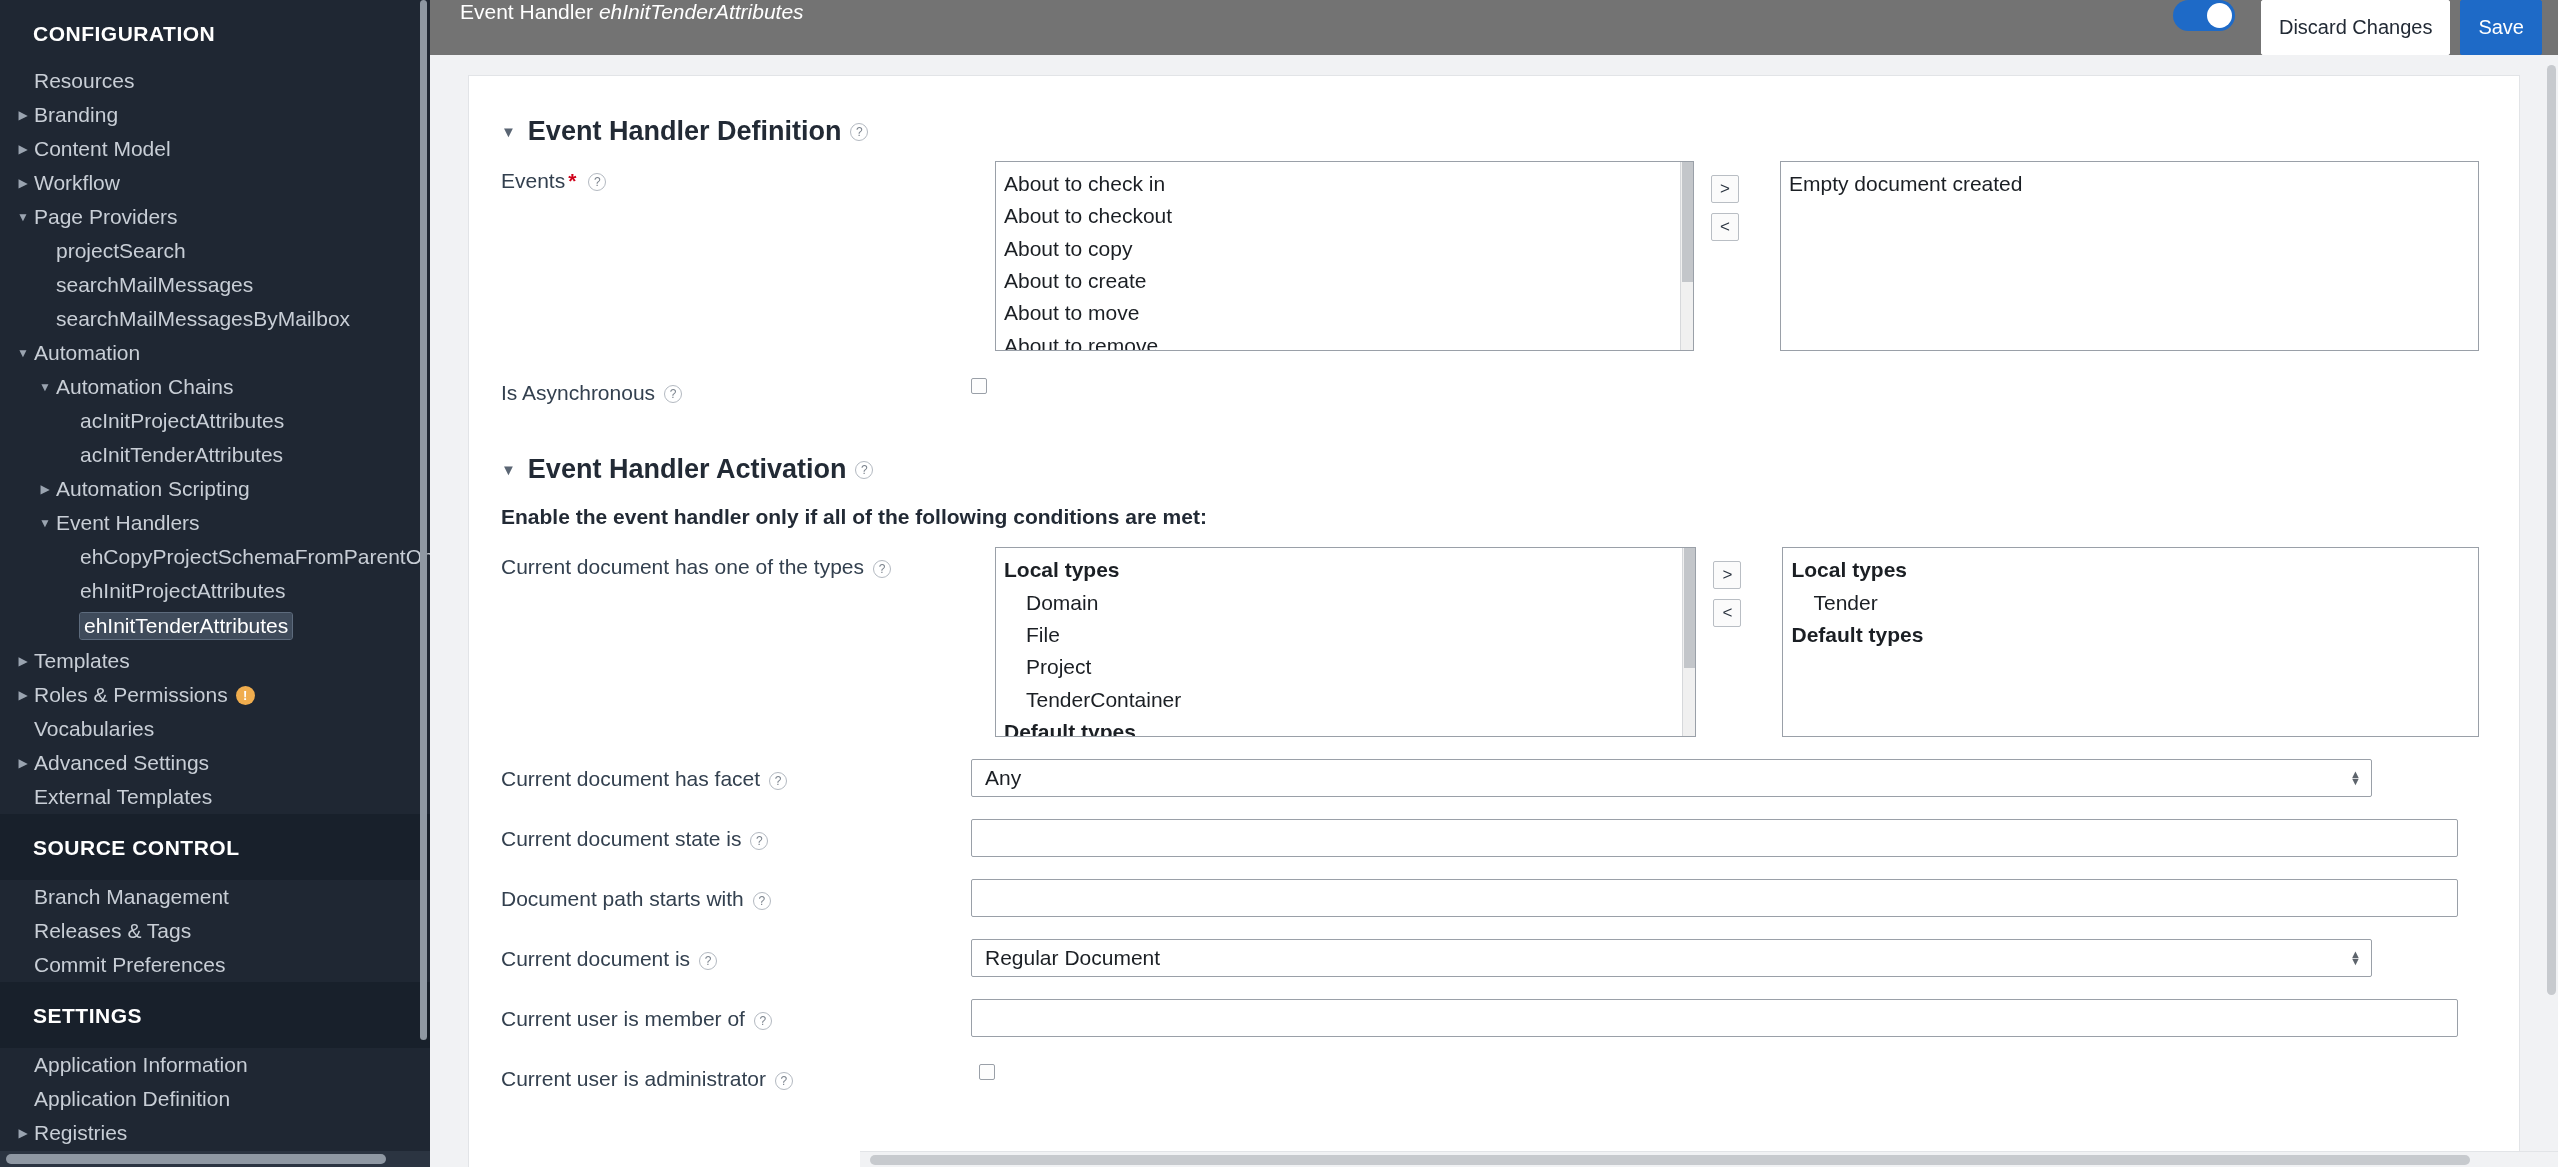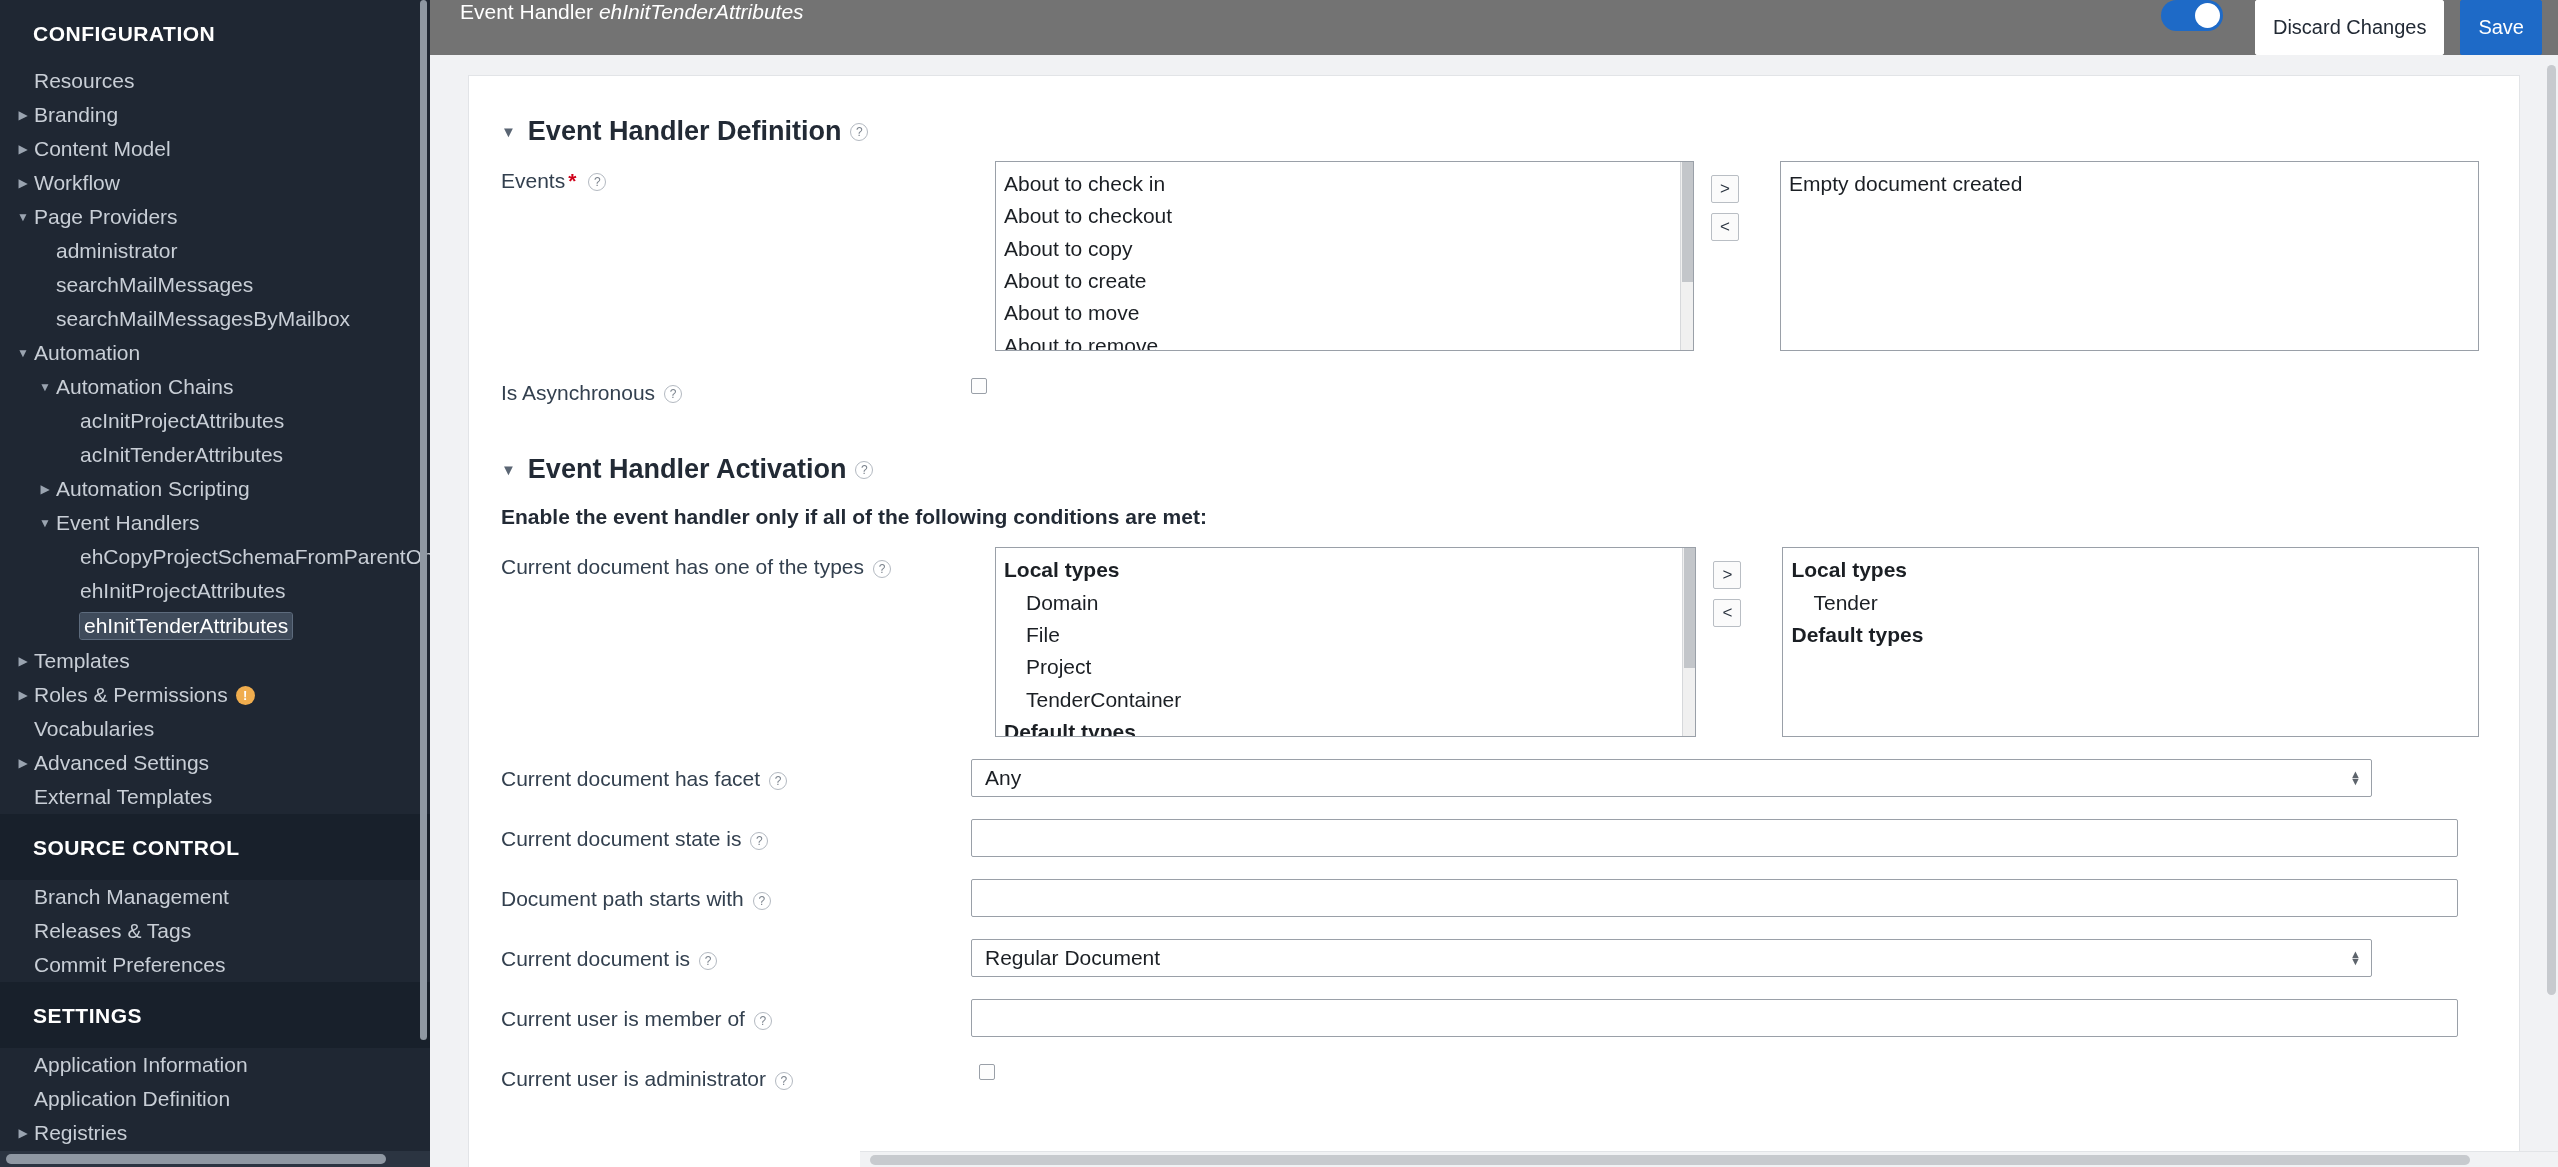--- a/index.html
+++ b/index.html
@@ -131,21 +131,21 @@
     background: #ffffff;
     border-radius: 50%;
   }
   .btn {
     font-size: 20px;
     padding: 9px 17px;
     border: 1px solid #ffffff;
     background: #ffffff;
     color: #222a35;
     cursor: pointer;
-    margin-left: 16px;
+    margin-left: 10px;
     border-radius: 2px;
     line-height: 1.15;
     white-space: nowrap;
   }
   .btn-primary {
     background: #1e6ac7;
     border-color: #1e6ac7;
     color: #ffffff;
   }
 
@@ -377,21 +377,21 @@
         <div class="nav-item indent-0">
           <span class="caret">▶</span>
           <span class="nav-label">Workflow</span>
         </div>
         <div class="nav-item indent-0">
           <span class="caret">▼</span>
           <span class="nav-label">Page Providers</span>
         </div>
         <div class="nav-item indent-1">
           <span class="caret"></span>
-          <span class="nav-label">administrator</span>
+          <span class="nav-label">projectSearch</span>
         </div>
         <div class="nav-item indent-1">
           <span class="caret"></span>
           <span class="nav-label">searchMailMessages</span>
         </div>
         <div class="nav-item indent-1">
           <span class="caret"></span>
           <span class="nav-label">searchMailMessagesByMailbox</span>
         </div>
         <div class="nav-item indent-0">

